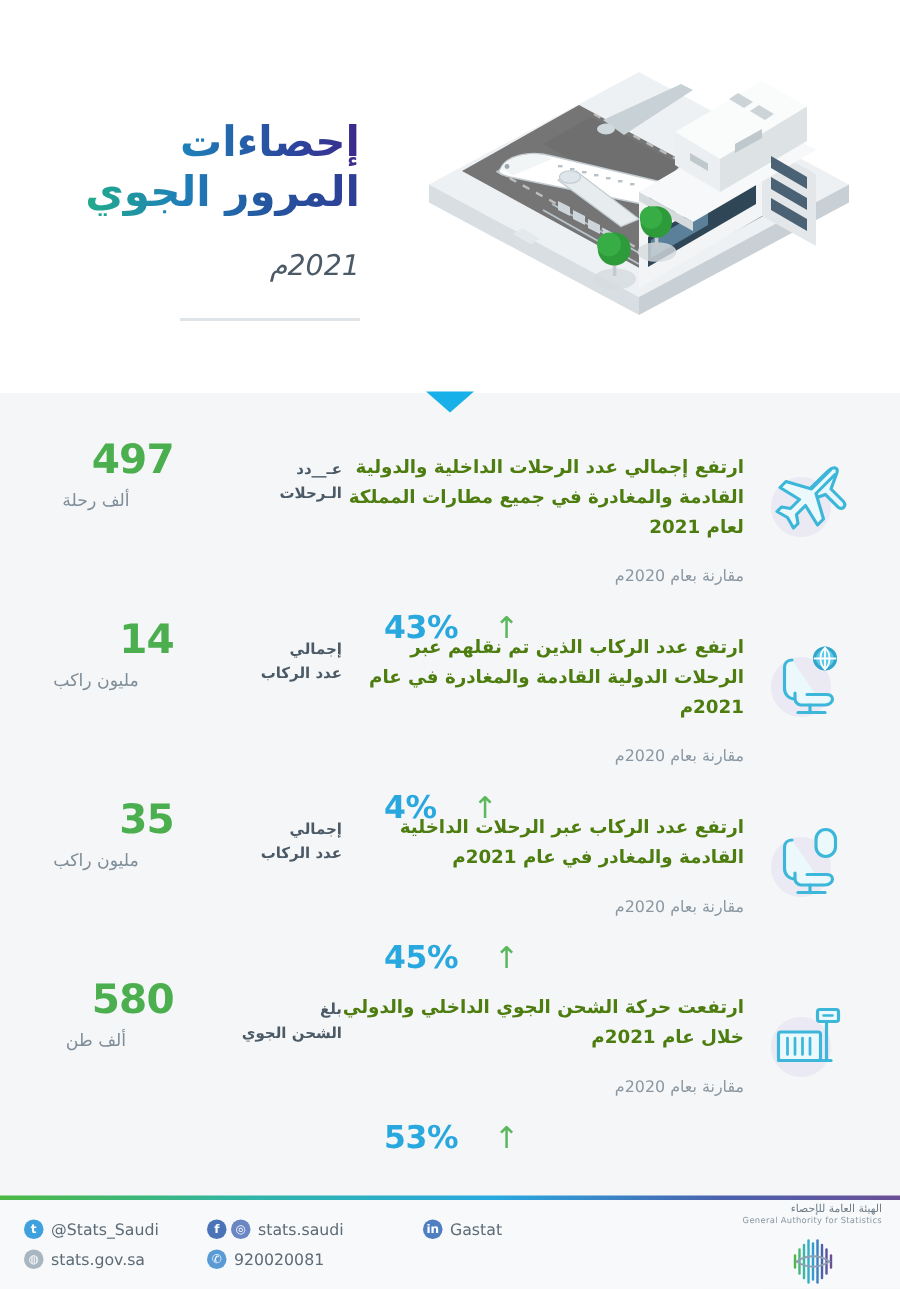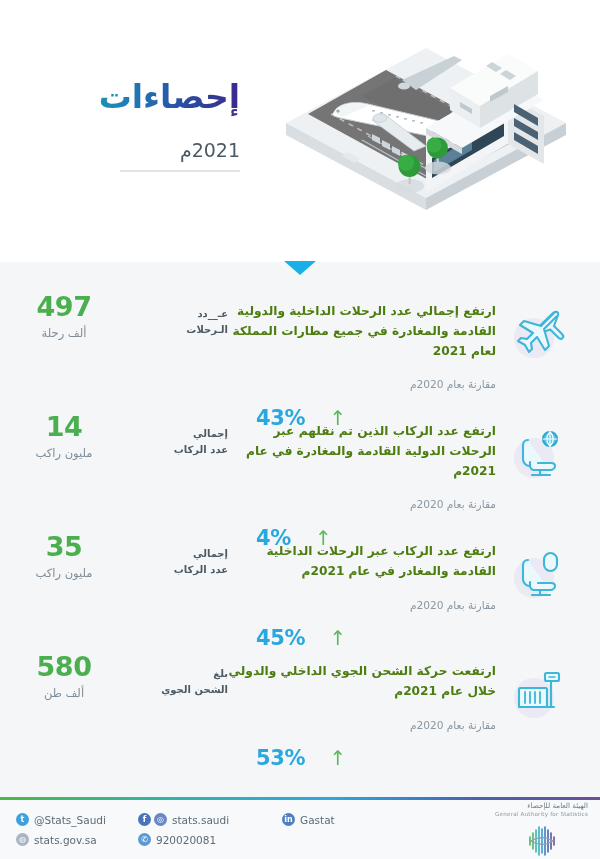--- a/index.html
+++ b/index.html
@@ -28,21 +28,21 @@
   }
 
   .title-block {
     width: 268px;
     padding: 78px 28px 0 0;
     text-align: right;
     direction: rtl;
   }
 
   .title-line {
-    font-size: 33px;
+    font-size: 28px;
     font-weight: bold;
     line-height: 1.18;
     letter-spacing: -0.5px;
     white-space: nowrap;
     background: linear-gradient(to left, #3b2a8c 0%, #2a4ba0 22%, #1f7fb8 48%, #1aa7a0 70%, #3fb54a 100%);
     -webkit-background-clip: text;
     background-clip: text;
     color: transparent;
     -webkit-text-fill-color: transparent;
   }
@@ -56,21 +56,22 @@
 
   .year-wrap {
     margin-top: 22px;
     text-align: right;
   }
   .year {
     font-size: 19px;
     color: #4b5a66;
     letter-spacing: 0.5px;
     display: inline-block;
-    padding-bottom: 9px;
+    padding-bottom: 24px;
+    font-style: italic;
   }
   .year-rule {
     height: 2px;
     width: 120px;
     background: #dfe4e8;
     margin-right: 0;
     margin-left: auto;
   }
 
   
@@ -182,20 +183,21 @@
     text-align: center;
     padding-top: 8px;
     direction: rtl;
   }
   .value-num {
     font-size: 27px;
     font-weight: bold;
     color: #4caf4f;
     line-height: 1.1;
     letter-spacing: -0.5px;
+    text-align: right;
   }
   .value-unit {
     font-size: 11.5px;
     color: #7f8d98;
     margin-top: 4px;
   }
 
   
   .footer {
     position: absolute;
@@ -248,20 +250,21 @@
   .logo-ar { font-size: 7.2px; color: #6d7a86; letter-spacing: .2px; white-space: nowrap; }
   .logo-en { font-size: 5.6px; color: #8b98a3; letter-spacing: .2px; white-space: nowrap; margin-top: 1px; }
 </style>
 </head>
 <body>
 
 <div class="header">
 
   <div class="title-block">
     <div class="title-line">إحصاءات</div>
+    <div class="title-line l2">المرور الجوي</div>
     <div class="year-wrap">
       <div class="year">2021م</div>
       <div class="year-rule"></div>
     </div>
   </div>
 
   <div class="hero">
     <svg width="300" height="215" viewBox="0 0 300 215">
 
       <g>

